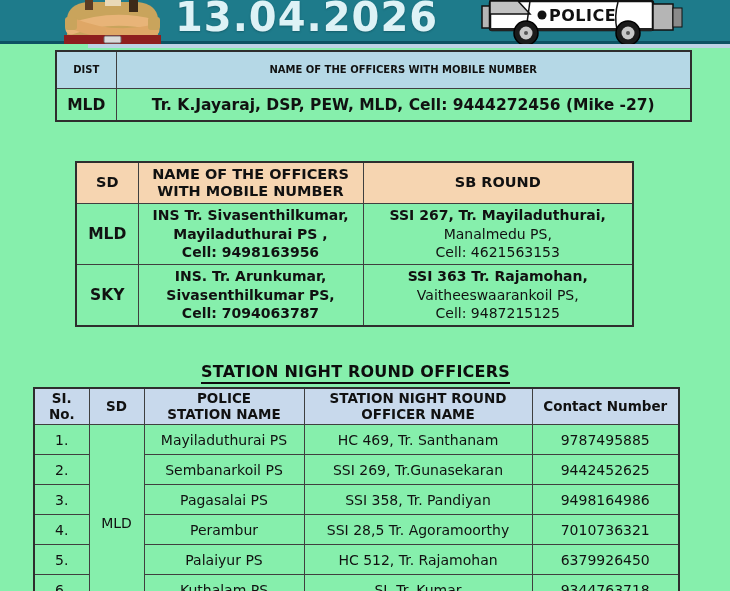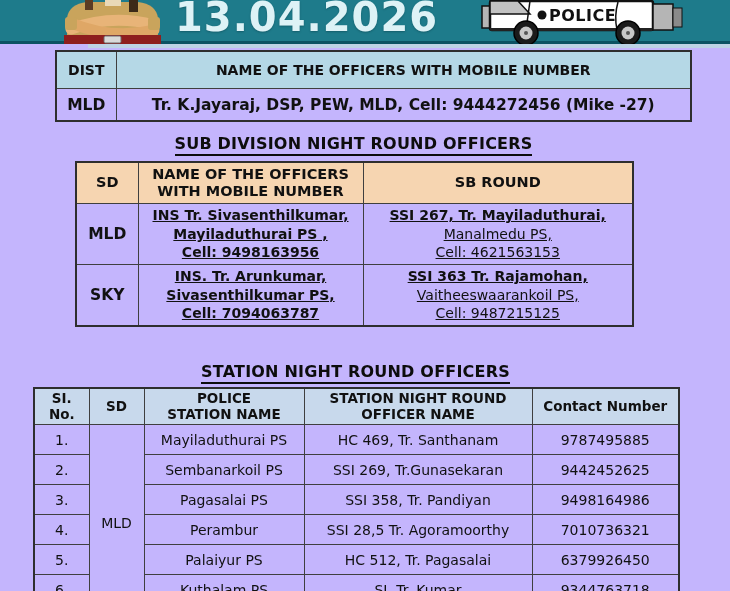--- a/index.html
+++ b/index.html
@@ -1,19 +1,19 @@
 <!DOCTYPE html>
 <html><head>
 <meta charset="utf-8">
 <style>
   html,body{margin:0;padding:0;}
   .page{
     position:relative;
     width:730px;height:591px;
-    background:#c4b5fd;
+    background:#86efac;
     overflow:hidden;
     font-family:"DejaVu Sans","Liberation Sans",sans-serif;
     color:#111;
   }
   
   .banner{
     position:absolute;left:0;top:0;width:730px;height:41px;
     background:#1e7b8b;
     border-bottom:3px solid #0c5263;
   }
@@ -39,37 +39,37 @@
     border:1px solid #3f3f3f;
     vertical-align:middle;
     padding:0;
     overflow:hidden;
   }
   .doc th{font-weight:bold;text-align:center;line-height:1.18;}
   .center{text-align:center;}
   .leftpad{text-align:center;padding-left:7px;padding-right:4px;}
   
   .t1{position:absolute;left:55px;top:50px;width:635px;}
-  .t1 th{background:#b5d8e6;height:36px;font-size:14px;text-align:center;}
+  .t1 th{background:#b5d8e6;height:36px;font-size:10px;text-align:center;}
   .t1 td{height:31px;font-size:15.5px;font-weight:bold;}
   
   .sec-head{
     position:absolute;
     text-align:center;
     font-size:16px;font-weight:bold;
     color:#0d0d0d;
   }
   .sec-head span{border-bottom:2.5px solid #0d0d0d;padding-bottom:1px;letter-spacing:.2px;}
   .h-subdiv{left:75px;top:134px;width:557px;}
   .h-station{left:33px;top:362px;width:645px;}
   
   .t2{position:absolute;left:75px;top:161px;width:557px;}
   .t2 th{background:#f6d5b1;height:40px;font-size:14.5px;}
   .t2 td{height:60px;font-size:14px;vertical-align:middle;}
-  .t2 td .ln{line-height:18.5px;white-space:nowrap;text-decoration:underline;}
+  .t2 td .ln{line-height:18.5px;white-space:nowrap;}
   .t2 .sd-cell{font-weight:bold;font-size:15.5px;}
   .t2 .officer-cell .ln{font-weight:bold;}
   .t2 .sb-cell .ln1{font-weight:bold;}
   
   .t3{position:absolute;left:33px;top:387px;width:645px;}
   .t3 th{background:#c8d9ec;height:35px;font-size:13.5px;}
   .t3 th.pad{padding:0 18px;}
   .t3 th.padsm{padding:0 8px;}
   .t3 td{height:29px;font-size:14px;}
   .t3 .sd-merge{text-align:center;padding-top:16px;font-size:14px;}
@@ -129,23 +129,20 @@
       </tr>
     </thead>
     <tbody>
       <tr>
         <td class="center">MLD</td>
         <td class="leftpad">Tr. K.Jayaraj, DSP, PEW, MLD, Cell: 9444272456 (Mike -27)</td>
       </tr>
     </tbody>
   </table>
 
-  <div class="sec-head h-subdiv">
-    <span>SUB DIVISION NIGHT ROUND OFFICERS</span>
-  </div>
 
   <table class="doc t2">
     <colgroup>
         <col style="width:62px">
         <col style="width:225px">
         <col style="width:270px">
       </colgroup>
     <thead>
       <tr>
         <th>SD</th>
@@ -226,21 +223,21 @@
       </tr>
       <tr>
         <td class="leftpad">4.</td>
         <td class="leftpad">Perambur</td>
         <td class="leftpad">SSI 28,5 Tr. Agoramoorthy</td>
         <td class="center">7010736321</td>
       </tr>
       <tr>
         <td class="leftpad">5.</td>
         <td class="leftpad">Palaiyur PS</td>
-        <td class="leftpad">HC 512, Tr. Pagasalai</td>
+        <td class="leftpad">HC 512, Tr. Rajamohan</td>
         <td class="center">6379926450</td>
       </tr>
       <tr>
         <td class="leftpad">6.</td>
         <td class="leftpad">Kuthalam PS</td>
         <td class="leftpad">SI. Tr. Kumar</td>
         <td class="center">9344763718</td>
       </tr>
     </tbody>
   </table>

